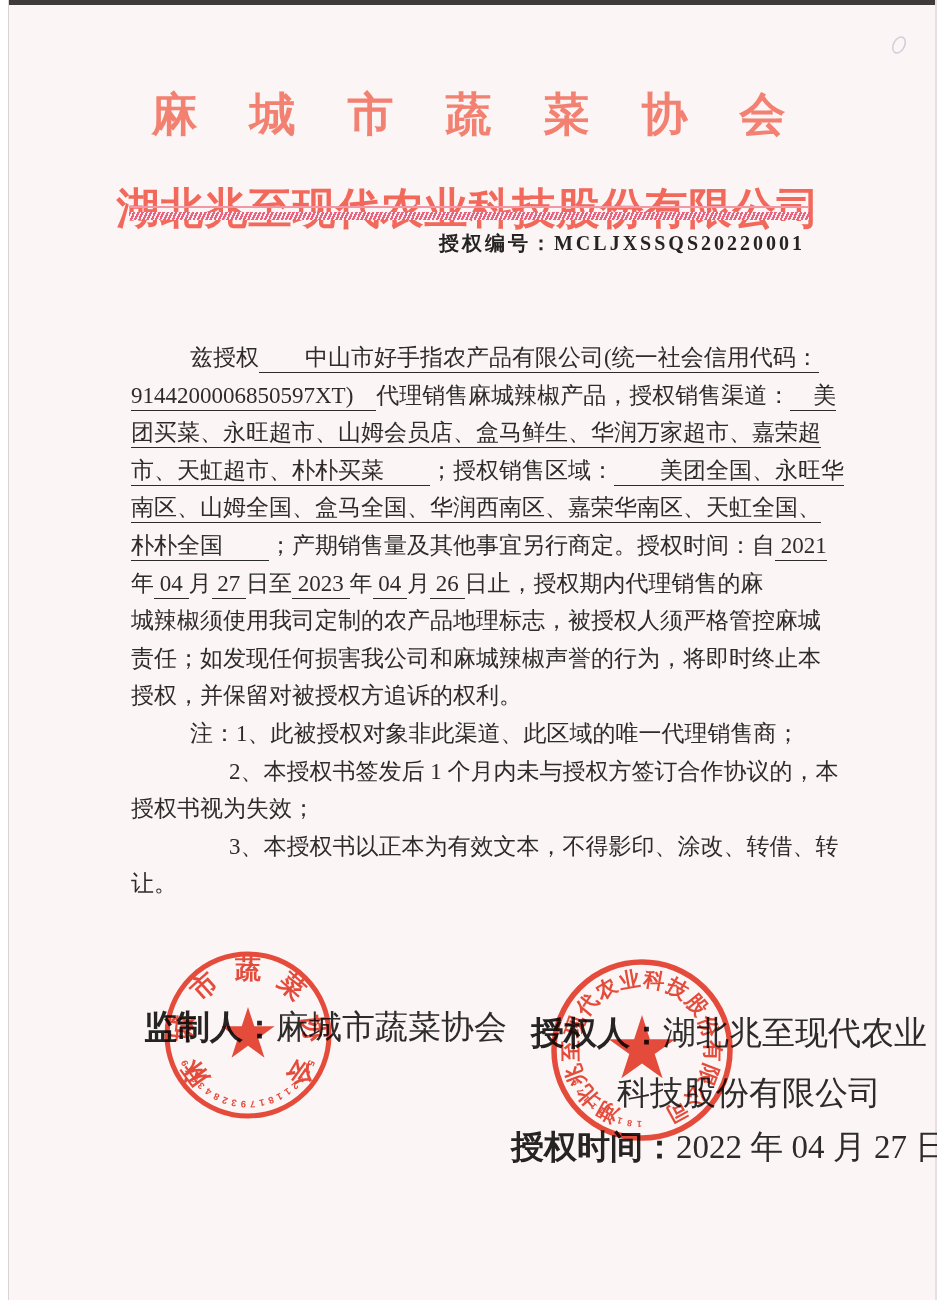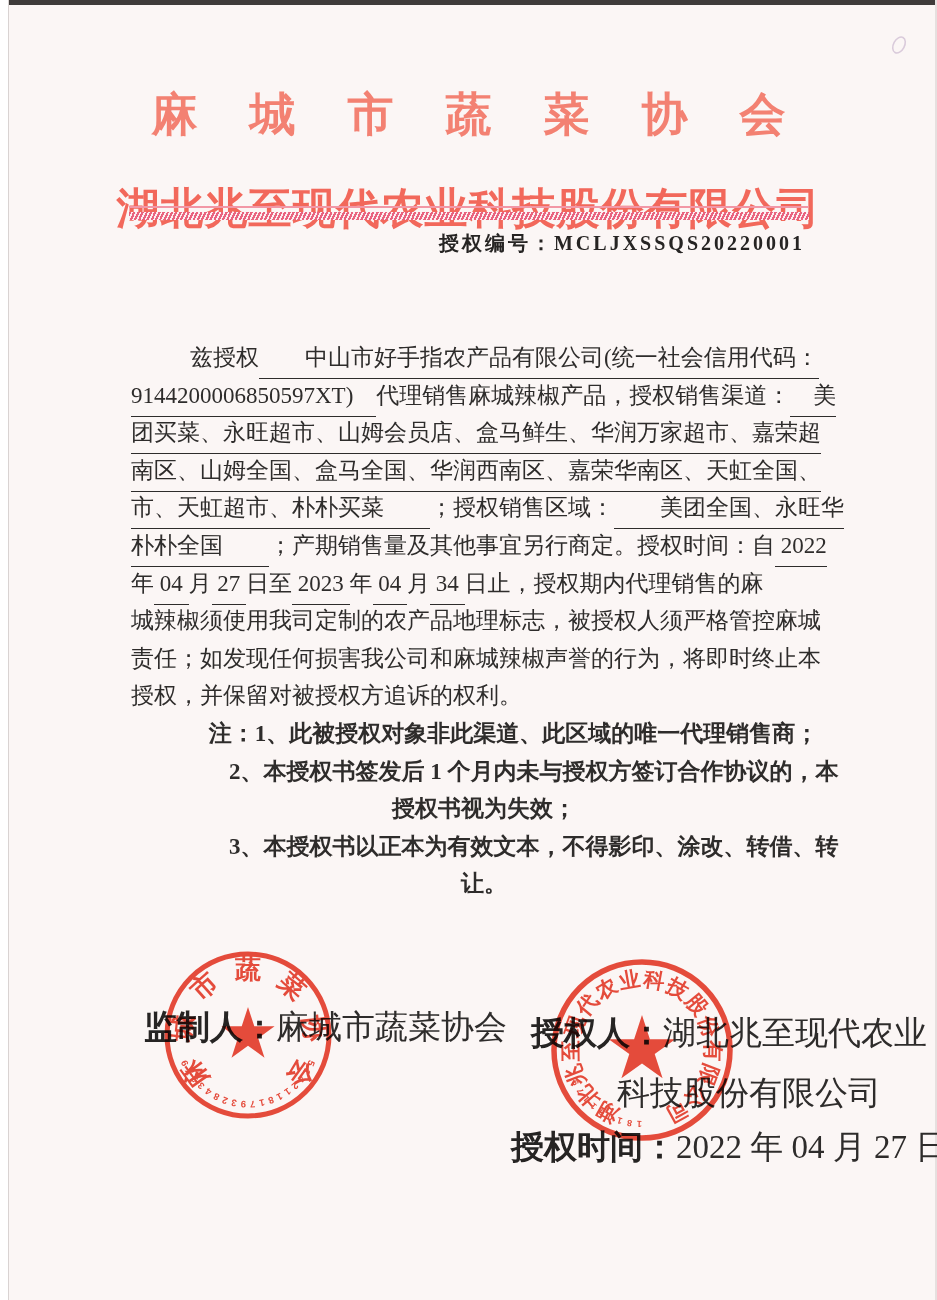--- a/index.html
+++ b/index.html
@@ -35,22 +35,22 @@
     position:absolute;top:230px;right:132px;
     font-weight:700;font-size:20px;letter-spacing:3px;white-space:nowrap;color:#262423;
   }
   .doc-title{
     position:absolute;left:0;right:0;top:272px;text-align:center;
     font-family:"Liberation Sans","DejaVu Sans",sans-serif;font-weight:700;
     font-size:36px;letter-spacing:46px;text-indent:46px;color:#333130;white-space:nowrap;
   }
   .body-text{position:absolute;left:131px;top:339px;width:706px;font-size:23px;color:#2e2c2b;}
   .bline{height:37.6px;line-height:37.6px;white-space:nowrap;}
-  .bline.b{font-weight:700;text-align:center;}
-  .bline .u{border-bottom:1.5px solid #2e2c2b;padding-bottom:8px;}
+  .bline.b{font-weight:400;}
+  .bline .u{border-bottom:1.5px solid #2e2c2b;padding-bottom:2px;}
 
   .footer-item{position:absolute;font-size:33px;white-space:nowrap;color:#2e2c2b;}
   .footer-item .lbl{font-weight:700;color:#262423;}
   .supervisor{left:144px;top:1005px;}
   .authorizer{left:531px;top:1011px;}
   .authorizer2{left:617px;top:1071px;}
   .auth-time{left:511px;top:1125px;text-align:right;}
 
   .seal{position:absolute;mix-blend-mode:multiply;opacity:.9;}
   .seal-left{left:161px;top:948px;}
@@ -81,24 +81,24 @@
 
   <div class="auth-no">
     <span>授权编号：</span><span>MCLJXSSQS20220001</span>
   </div>
 
 
   <div class="body-text" id="bodyLines">
       <div class="bline" style="padding-left: 59px;"><span>兹授权</span><span class="u">　　</span><span class="u">中山市好手指农产品有限公司(统一社会信用代码：</span></div>
       <div class="bline"><span class="u">9144200006850597XT)</span><span class="u">　</span><span>代理销售麻城辣椒产品，授权销售渠道：</span><span class="u">　</span><span class="u">美</span></div>
       <div class="bline"><span class="u">团买菜、永旺超市、山姆会员店、盒马鲜生、华润万家超市、嘉荣超</span></div>
+      <div class="bline"><span class="u">市、天虹超市、朴朴买菜</span><span class="u">　　</span><span>；授权销售区域：</span><span class="u">　　</span><span class="u">美团全国、永旺华</span></div>
       <div class="bline"><span class="u">南区、山姆全国、盒马全国、华润西南区、嘉荣华南区、天虹全国、</span></div>
-      <div class="bline"><span class="u">市、天虹超市、朴朴买菜</span><span class="u">　　</span><span>；授权销售区域：</span><span class="u">　　</span><span class="u">美团全国、永旺华</span></div>
-      <div class="bline"><span class="u">朴朴全国</span><span class="u">　　</span><span>；产期销售量及其他事宜另行商定。授权时间：自</span><span class="u"> 2022</span></div>
-      <div class="bline"><span>年</span><span class="u"> 04 </span><span>月</span><span class="u"> 27 </span><span>日至</span><span class="u"> 2023 </span><span>年</span><span class="u"> 04 </span><span>月</span><span class="u"> 34 </span><span>日止，授权期内代理销售的麻</span></div>
+      <div class="bline"><span class="u">朴朴全国</span><span class="u">　　</span><span>；产期销售量及其他事宜另行商定。授权时间：自</span><span class="u"> 2021</span></div>
+      <div class="bline"><span>年</span><span class="u"> 04 </span><span>月</span><span class="u"> 27 </span><span>日至</span><span class="u"> 2023 </span><span>年</span><span class="u"> 04 </span><span>月</span><span class="u"> 26 </span><span>日止，授权期内代理销售的麻</span></div>
       <div class="bline"><span>城辣椒须使用我司定制的农产品地理标志，被授权人须严格管控麻城</span></div>
       <div class="bline"><span>责任；如发现任何损害我公司和麻城辣椒声誉的行为，将即时终止本</span></div>
       <div class="bline"><span>授权，并保留对被授权方追诉的权利。</span></div>
       <div class="bline b" style="padding-left: 59px;"><span>注：1、此被授权对象非此渠道、此区域的唯一代理销售商；</span></div>
       <div class="bline b" style="padding-left: 98px;"><span>2、本授权书签发后 1 个月内未与授权方签订合作协议的，本</span></div>
       <div class="bline b"><span>授权书视为失效；</span></div>
       <div class="bline b" style="padding-left: 98px;"><span>3、本授权书以正本为有效文本，不得影印、涂改、转借、转</span></div>
       <div class="bline b"><span>让。</span></div>
     </div>
 

